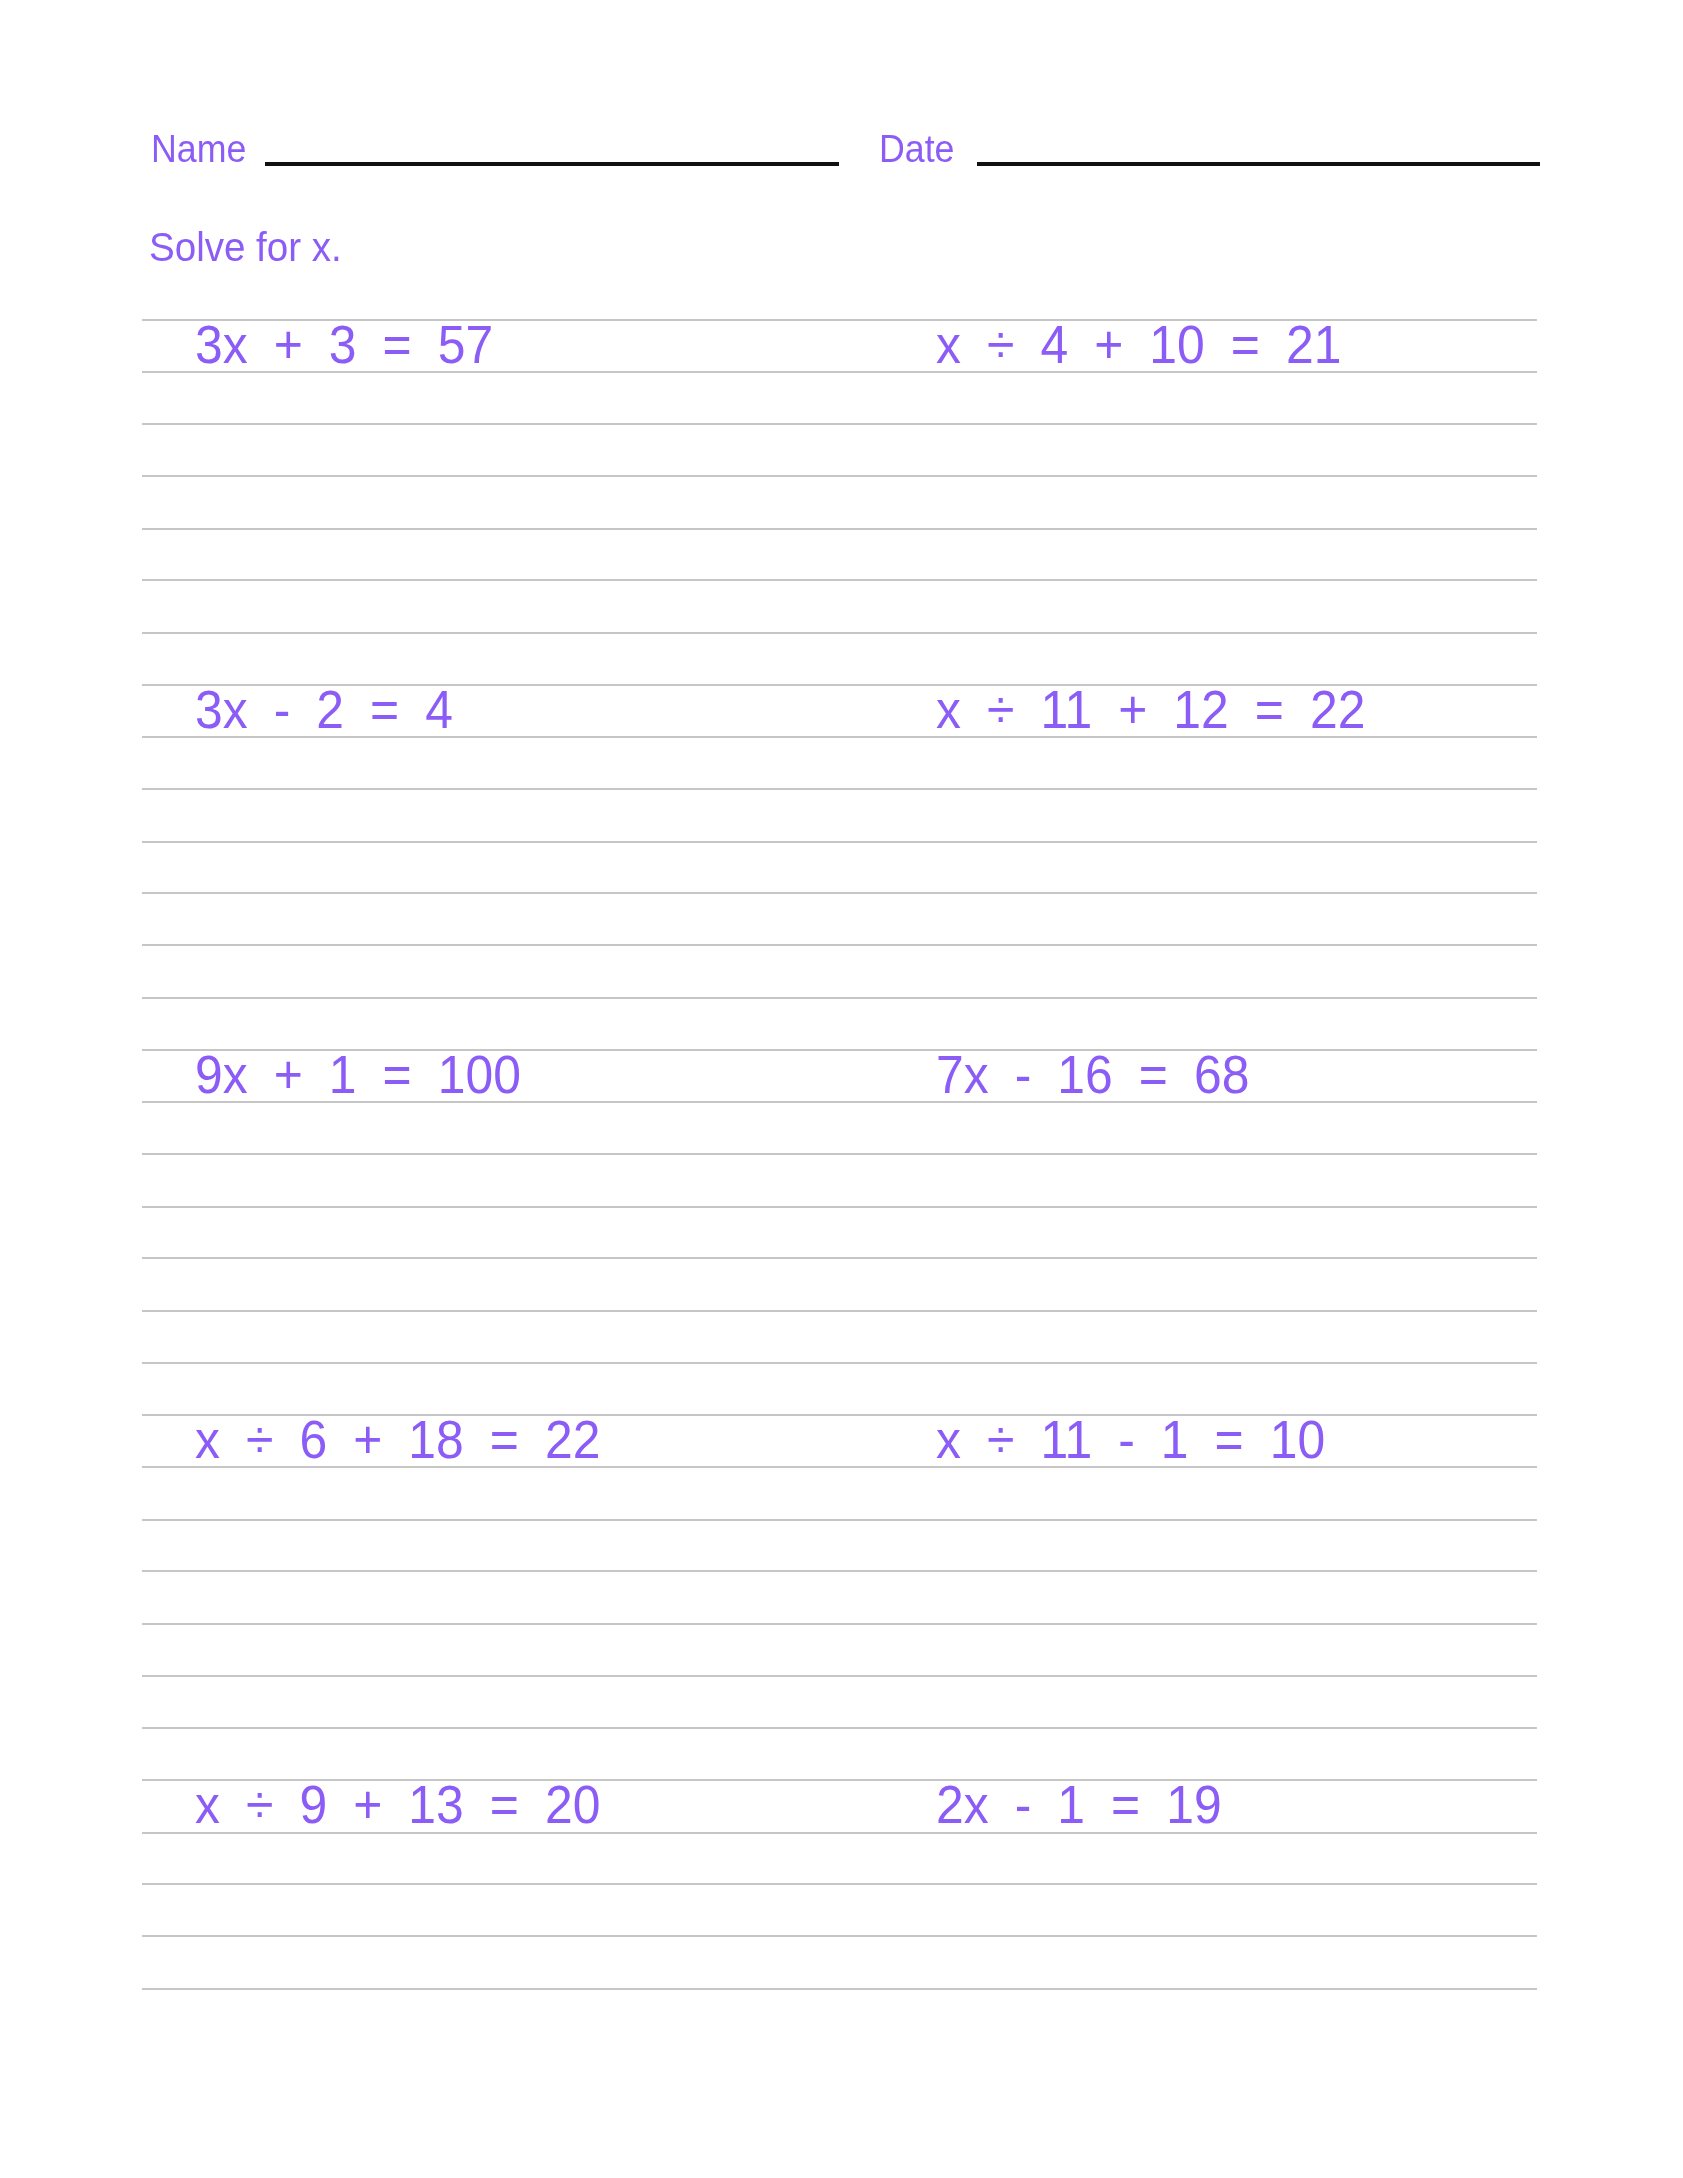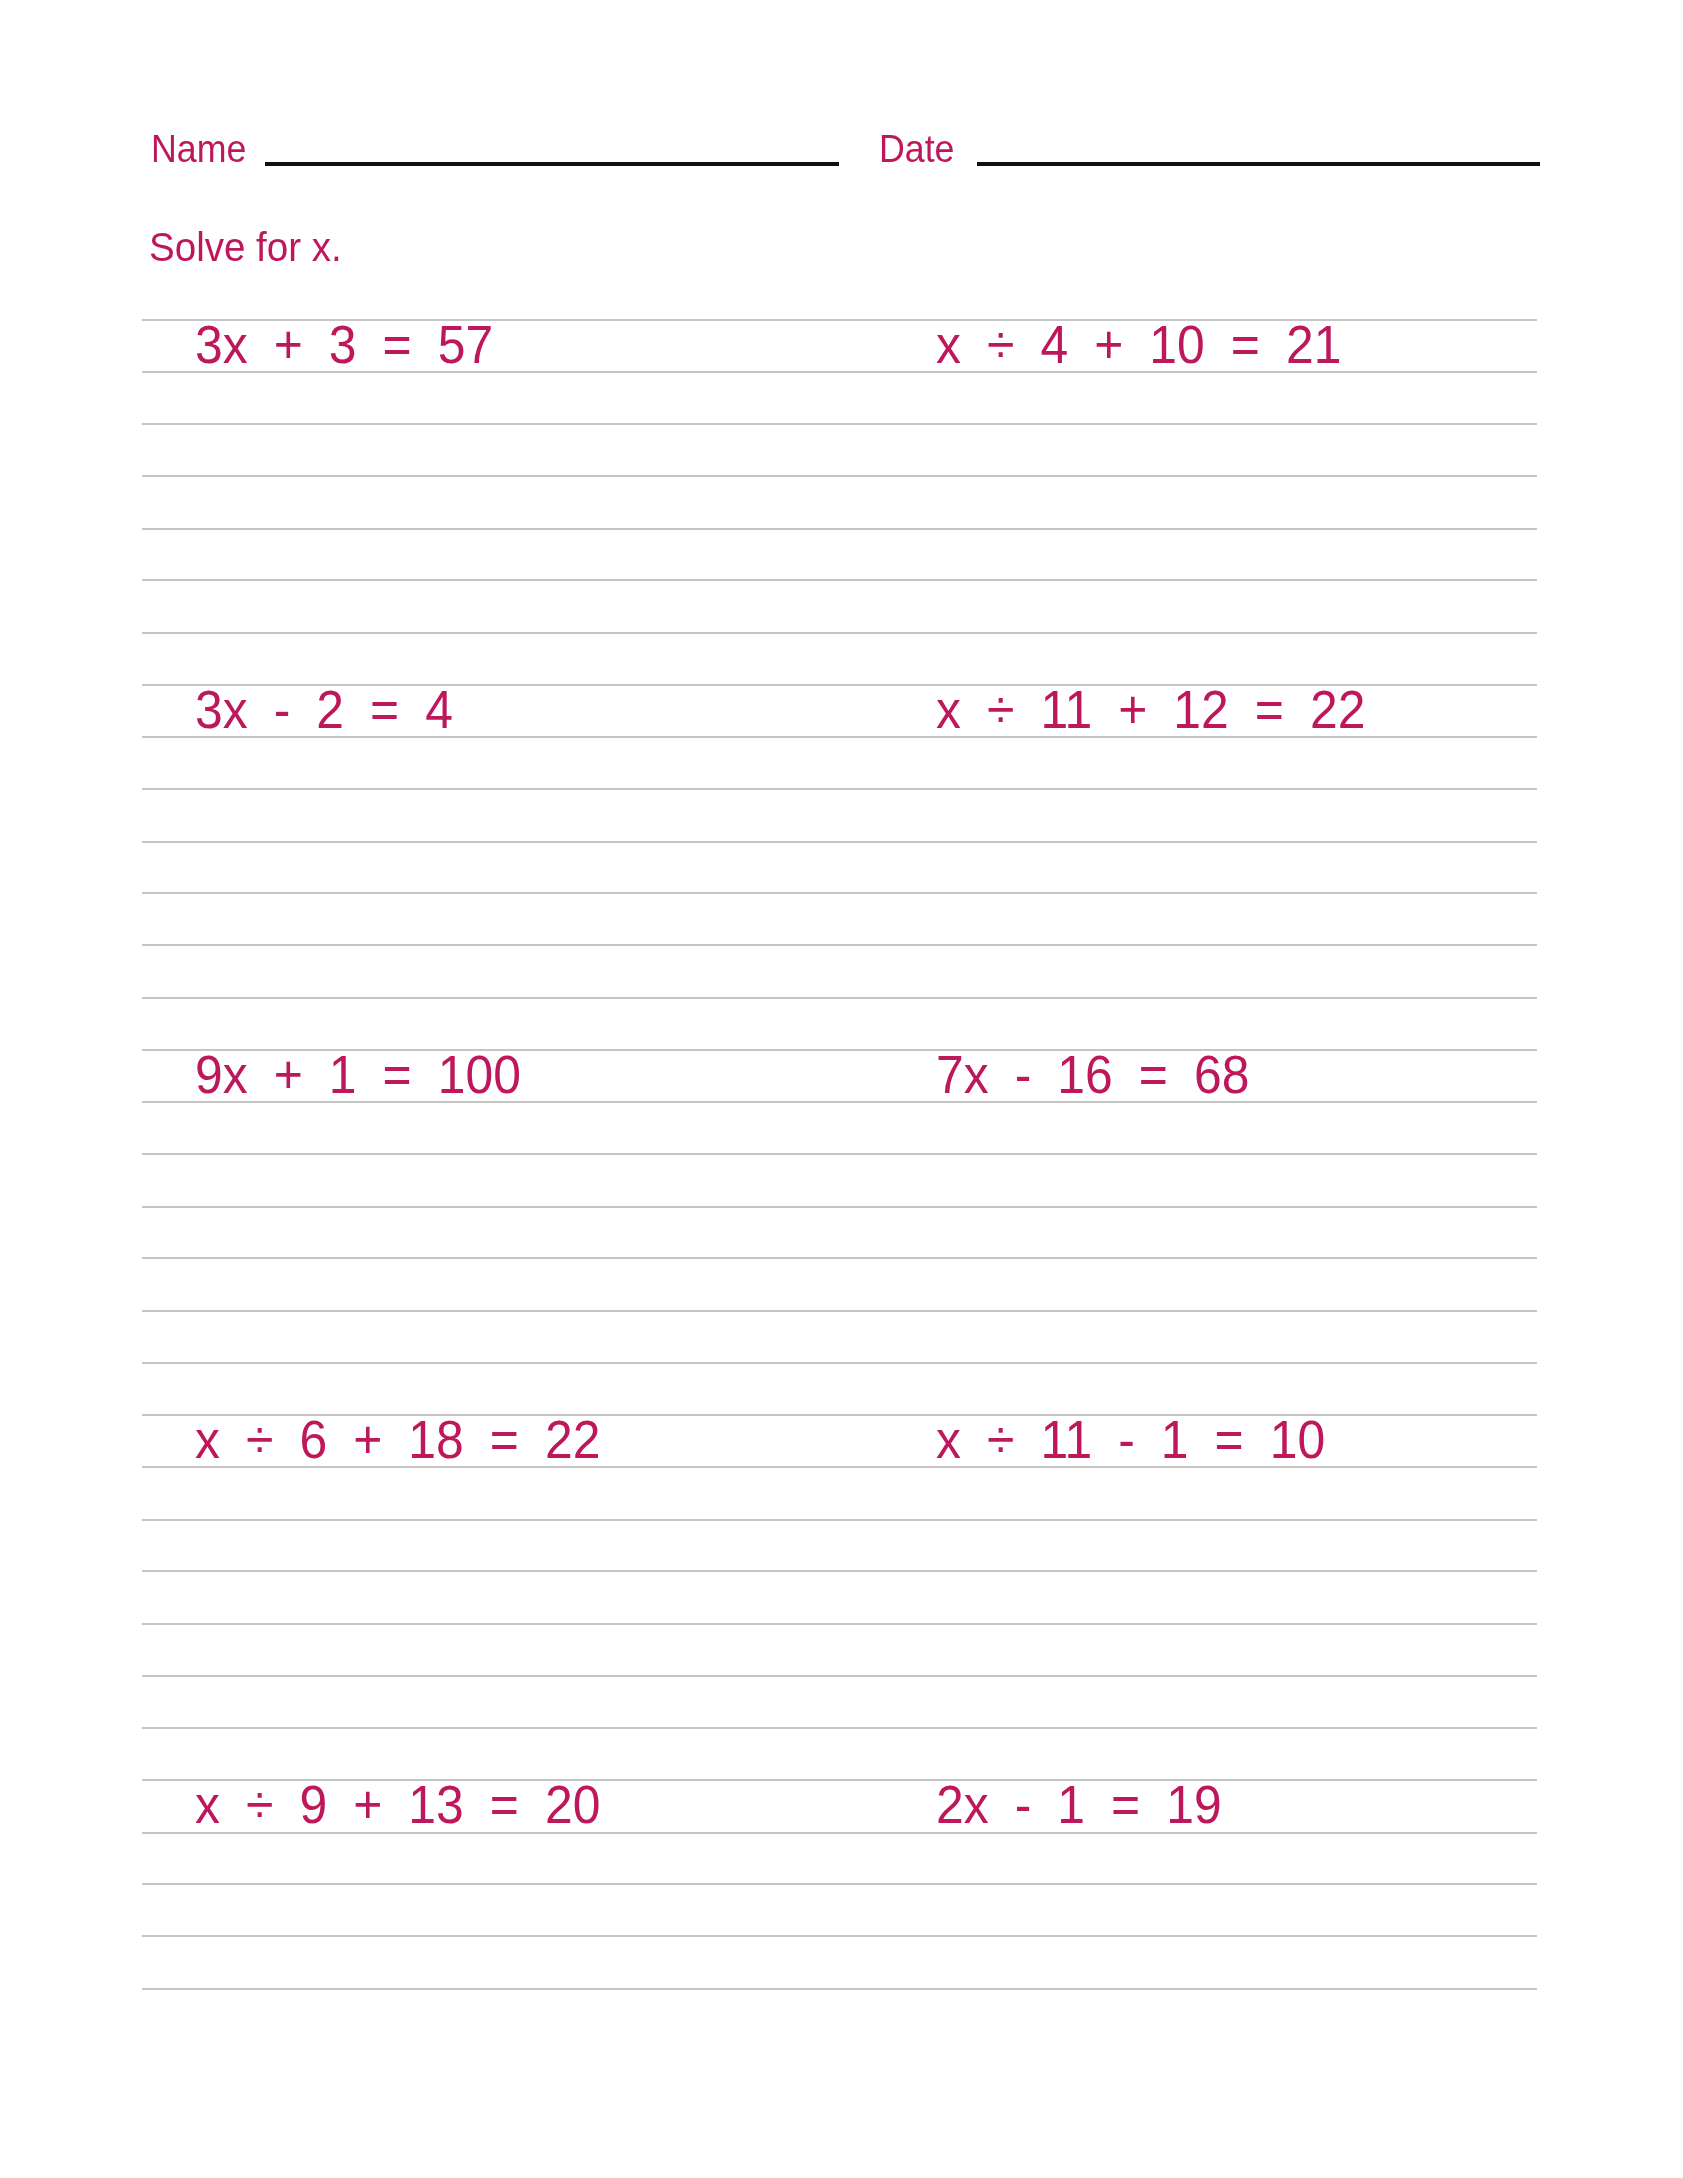--- a/index.html
+++ b/index.html
@@ -3,21 +3,21 @@
 <meta charset="utf-8">
 <style>
   html, body { margin: 0; padding: 0; background: #ffffff; }
   .page {
     position: relative;
     width: 1683px;
     height: 2178px;
     background: #ffffff;
     overflow: hidden;
     font-family: "Liberation Sans", "DejaVu Sans", sans-serif;
-    color: #be185d;
+    color: #8b5cf6;
   }
   .txt {
     position: absolute;
     white-space: nowrap;
     transform: scaleX(0.94);
     transform-origin: 0 50%;
   }
   .hdr-label {
     font-size: 38px;
     line-height: 38px;

